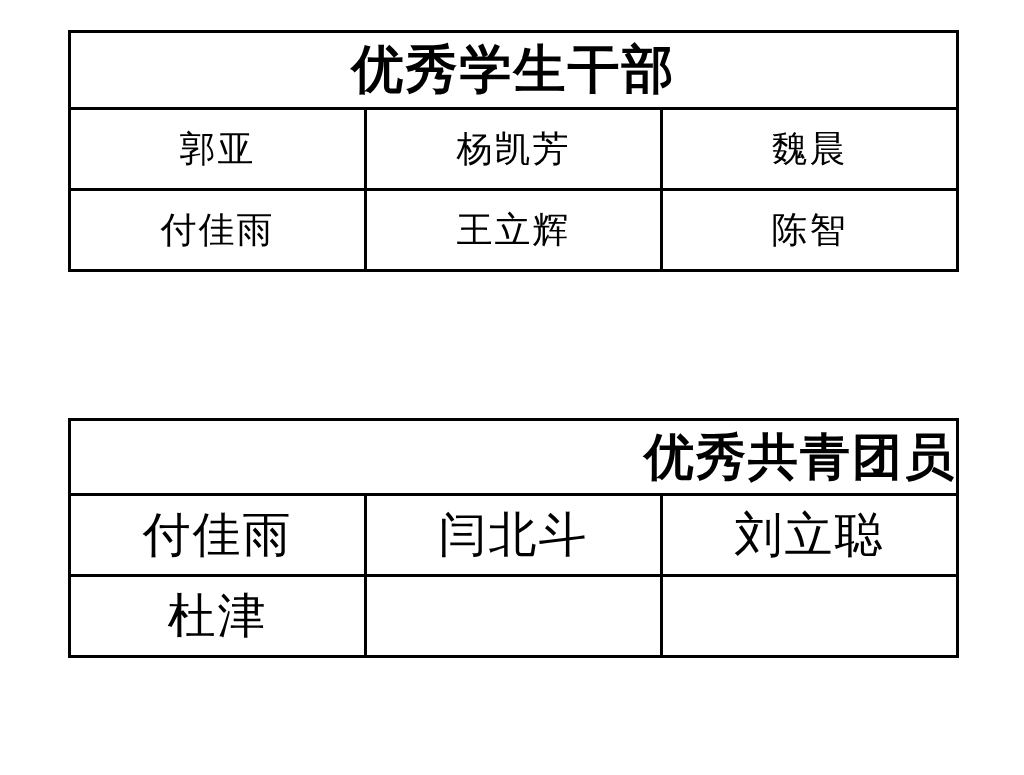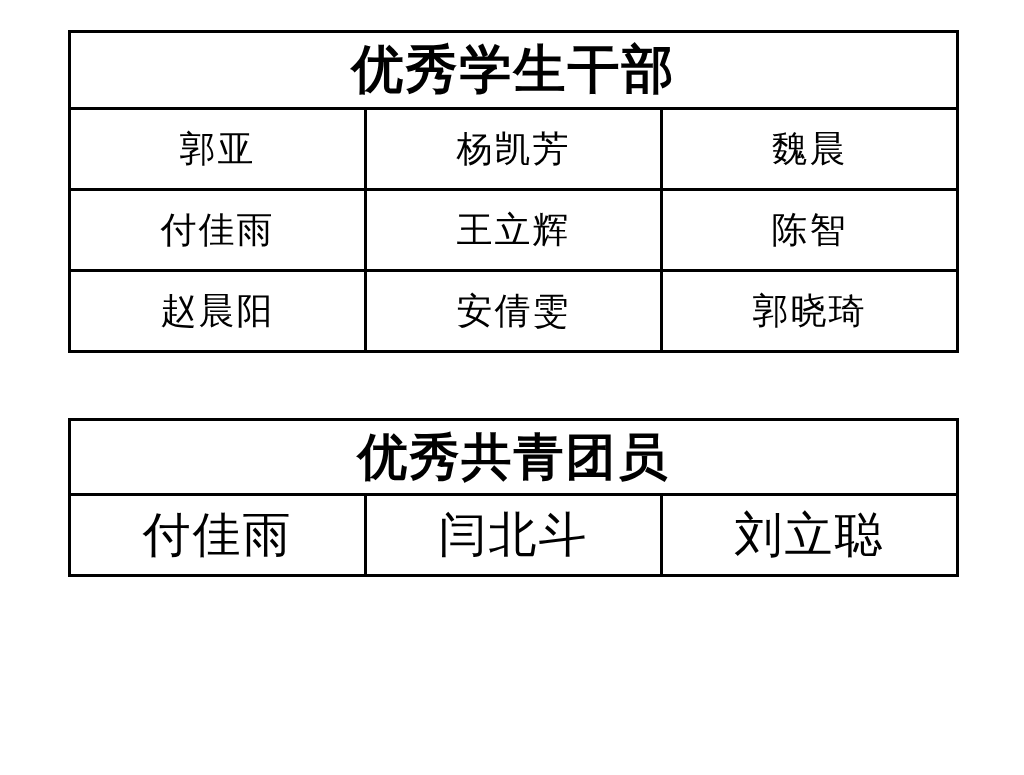--- a/index.html
+++ b/index.html
@@ -61,20 +61,21 @@
   #table-excellent-youth-league-member {
     left: 68px;
     top: 418px;
     width: 888px;
   }
   #table-excellent-youth-league-member .title-cell {
     height: 72px;
     font-size: 50px;
     font-weight: bold;
     letter-spacing: 2px;
+    text-align: right;
   }
   #table-excellent-youth-league-member .name-cell {
     height: 78px;
     font-size: 48px;
     letter-spacing: 2px;
   }
 
   .col-1 { width: 296px; }
   .col-2 { width: 296px; }
   .col-3 { width: 296px; }
@@ -101,39 +102,39 @@
       <tr>
         <td class="name-cell">郭亚</td>
         <td class="name-cell">杨凯芳</td>
         <td class="name-cell">魏晨</td>
       </tr>
       <tr>
         <td class="name-cell">付佳雨</td>
         <td class="name-cell">王立辉</td>
         <td class="name-cell">陈智</td>
       </tr>
-      <tr>
-        <td class="name-cell">赵晨阳</td>
-        <td class="name-cell">安倩雯</td>
-        <td class="name-cell">郭晓琦</td>
-      </tr>
     </tbody>
   </table>
 
   <table class="award-table" id="table-excellent-youth-league-member">
     <colgroup>
       <col class="col-1">
         <col class="col-2">
         <col class="col-3">
     </colgroup>
     <tbody>
       <tr>
         <th class="title-cell" colspan="3">优秀共青团员</th>
       </tr>
       <tr>
         <td class="name-cell">付佳雨</td>
         <td class="name-cell">闫北斗</td>
         <td class="name-cell">刘立聪</td>
       </tr>
+      <tr>
+        <td class="name-cell">杜津</td>
+        <td class="name-cell empty-cell"></td>
+        <td class="name-cell empty-cell"></td>
+      </tr>
     </tbody>
   </table>
 
 </div>
 
 </body></html>

